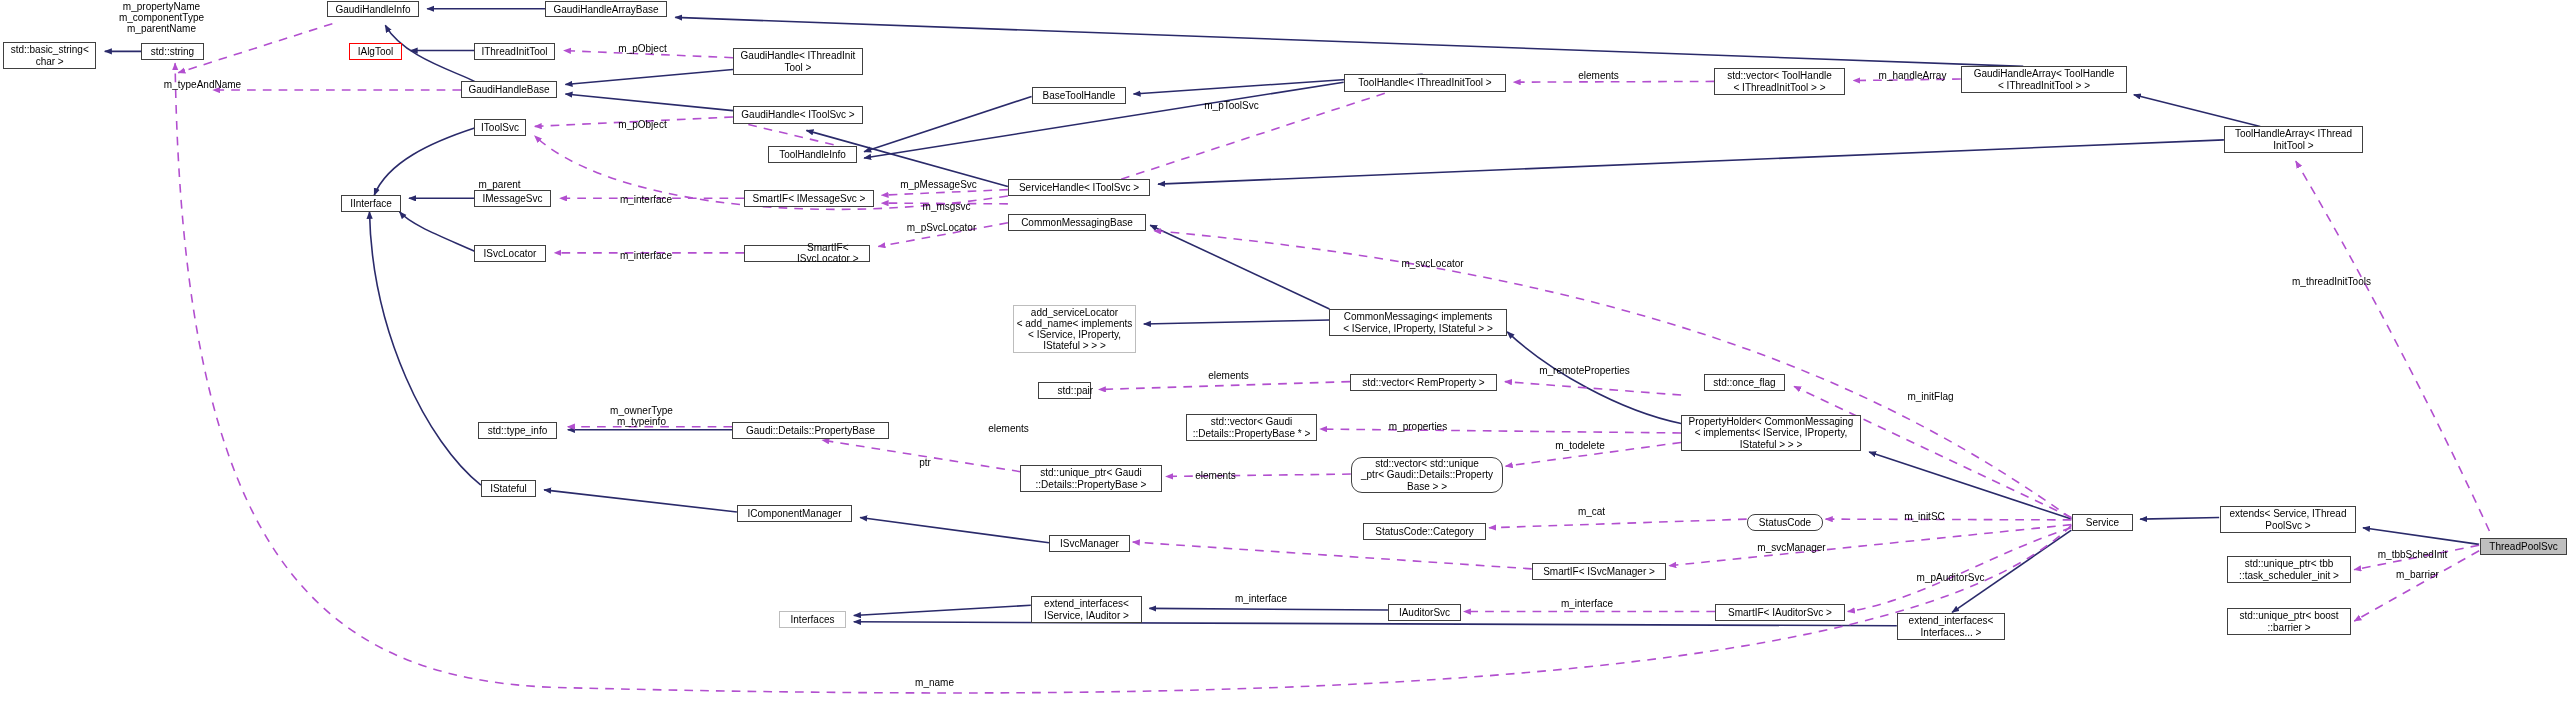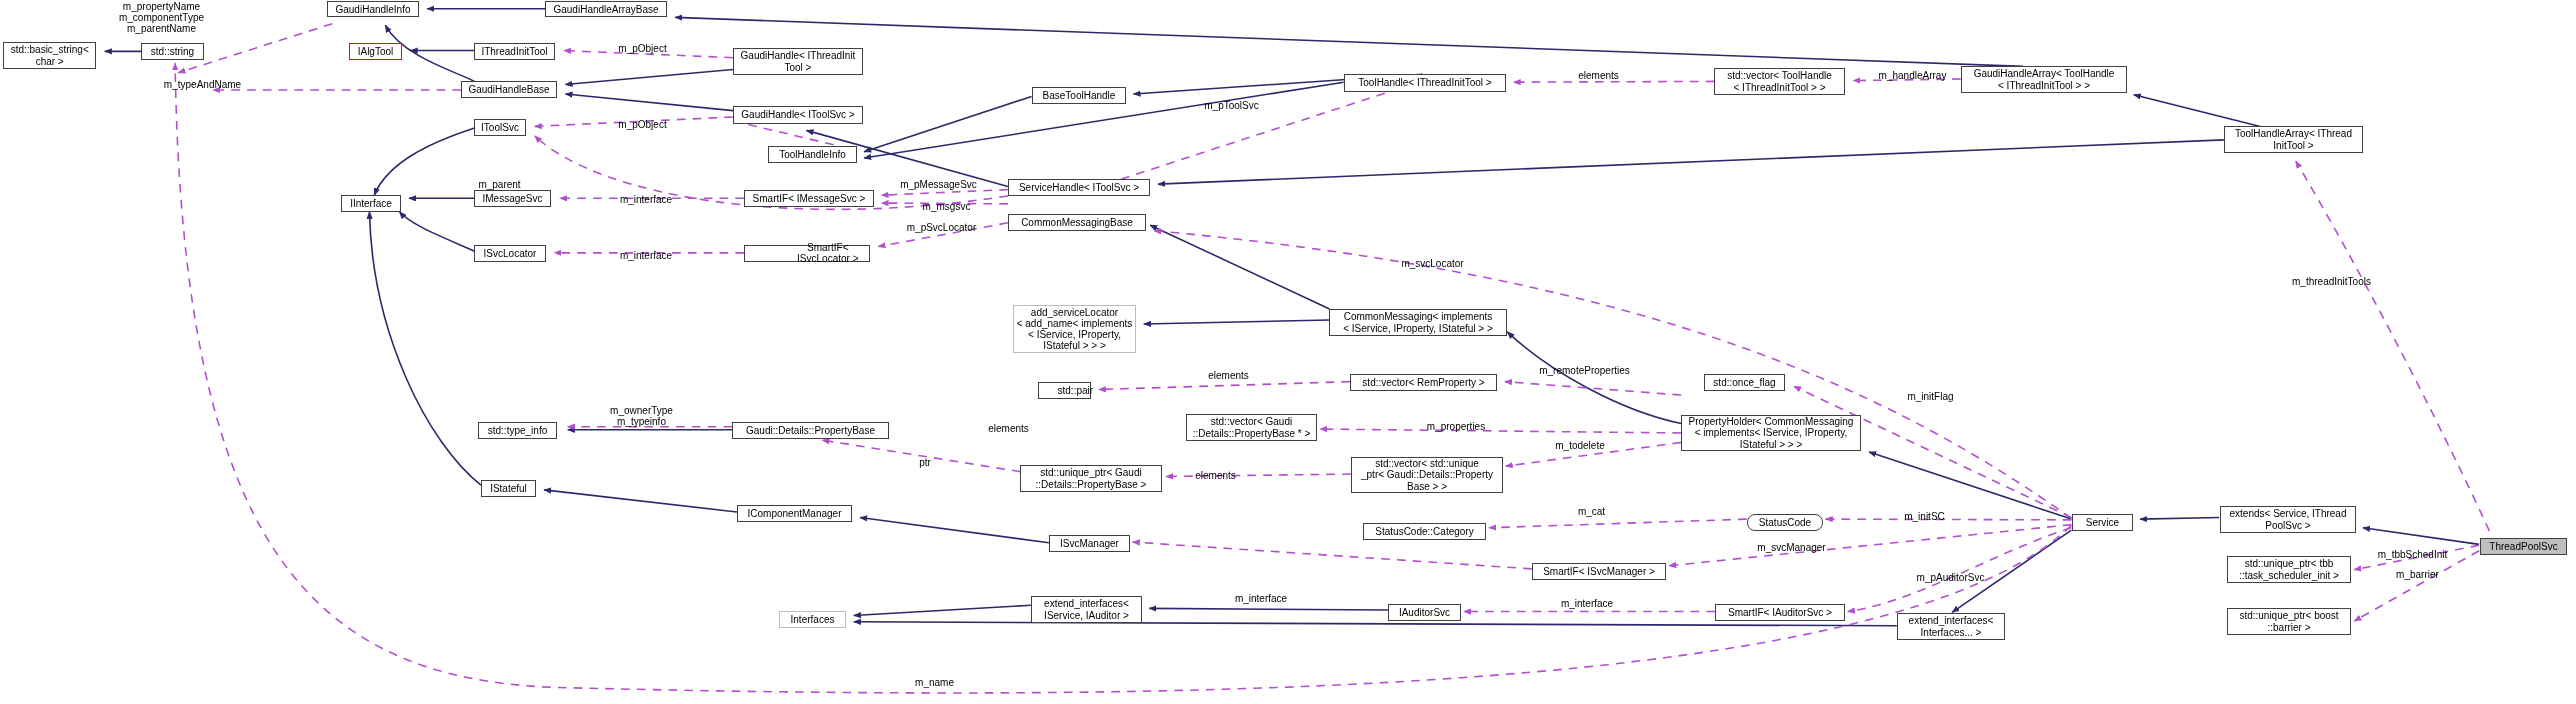--- a/index.html
+++ b/index.html
@@ -225,21 +225,21 @@
     IStateful &gt; &gt; &gt;</div>
     <div class="node thick" style="left: 1329px; top: 309px; width: 178px; height: 27px;">CommonMessaging&lt; implements
 &lt; IService, IProperty, IStateful &gt; &gt;</div>
     <div class="node thick" style="left: 1038px; top: 382px; width: 53px; height: 16.6px; padding-left: 24px;">std::pair</div>
     <div class="node thick" style="left: 1350px; top: 374px; width: 147px; height: 16.6px;">std::vector&lt; RemProperty &gt;</div>
     <div class="node thick" style="left: 1704px; top: 374px; width: 81px; height: 16.6px;">std::once_flag</div>
     <div class="node thick" style="left: 478px; top: 422px; width: 79px; height: 16.6px;">std::type_info</div>
     <div class="node thick" style="left: 732px; top: 422px; width: 157px; height: 16.6px;">Gaudi::Details::PropertyBase</div>
     <div class="node thick" style="left: 1186px; top: 414px; width: 131px; height: 27px;">std::vector&lt; Gaudi
 ::Details::PropertyBase * &gt;</div>
-    <div class="node thick" style="left: 1351px; top: 457px; width: 152px; height: 36px;">std::vector&lt; std::unique
+    <div class="node thick" style="left: 1351px; top: 457px; width: 152px; height: 36px; border-radius: 11px;">std::vector&lt; std::unique
 _ptr&lt; Gaudi::Details::Property
 Base &gt; &gt;</div>
     <div class="node thick" style="left: 1020px; top: 465px; width: 142px; height: 27px;">std::unique_ptr&lt; Gaudi
 ::Details::PropertyBase &gt;</div>
     <div class="node thick" style="left: 1681px; top: 415px; width: 180px; height: 36px;">PropertyHolder&lt; CommonMessaging
 &lt; implements&lt; IService, IProperty,
 IStateful &gt; &gt; &gt;</div>
     <div class="node thick" style="left: 481px; top: 480px; width: 55px; height: 16.6px;">IStateful</div>
     <div class="node thick" style="left: 737px; top: 505px; width: 115px; height: 16.6px;">IComponentManager</div>
     <div class="node thick" style="left: 1049px; top: 535px; width: 81px; height: 16.6px;">ISvcManager</div>
@@ -277,21 +277,21 @@
     <div class="elabel" style="left: 472px; top: 179px; width: 55px;">m_parent</div>
     <div class="elabel" style="left: 612px; top: 194px; width: 68px;">m_interface</div>
     <div class="elabel" style="left: 612px; top: 250px; width: 68px;">m_interface</div>
     <div class="elabel" style="left: 1393px; top: 258px; width: 79px;">m_svcLocator</div>
     <div class="elabel" style="left: 1201px; top: 370px; width: 55px;">elements</div>
     <div class="elabel" style="left: 1529px; top: 365px; width: 111px;">m_remoteProperties</div>
     <div class="elabel" style="left: 1899px; top: 391px; width: 63px;">m_initFlag</div>
     <div class="elabel" style="left: 602px; top: 405px; width: 79px;">m_ownerType
 m_typeinfo</div>
     <div class="elabel" style="left: 981px; top: 423px; width: 55px;">elements</div>
-    <div class="elabel" style="left: 1380px; top: 421px; width: 76px; margin-left: 38px;">m_properties</div>
+    <div class="elabel" style="left: 1380px; top: 421px; width: 76px;">m_properties</div>
     <div class="elabel" style="left: 909px; top: 457px; width: 32px;">ptr</div>
     <div class="elabel" style="left: 1188px; top: 470px; width: 55px;">elements</div>
     <div class="elabel" style="left: 1545px; top: 440px; width: 70px;">m_todelete</div>
     <div class="elabel" style="left: 1570px; top: 506px; width: 43px;">m_cat</div>
     <div class="elabel" style="left: 1897px; top: 511px; width: 55px;">m_initSC</div>
     <div class="elabel" style="left: 1748px; top: 542px; width: 87px;">m_svcManager</div>
     <div class="elabel" style="left: 1227px; top: 593px; width: 68px;">m_interface</div>
     <div class="elabel" style="left: 1907px; top: 572px; width: 87px;">m_pAuditorSvc</div>
     <div class="elabel" style="left: 2368px; top: 549px; width: 89px;">m_tbbSchedInit</div>
     <div class="elabel" style="left: 2386px; top: 569px; width: 63px;">m_barrier</div>

